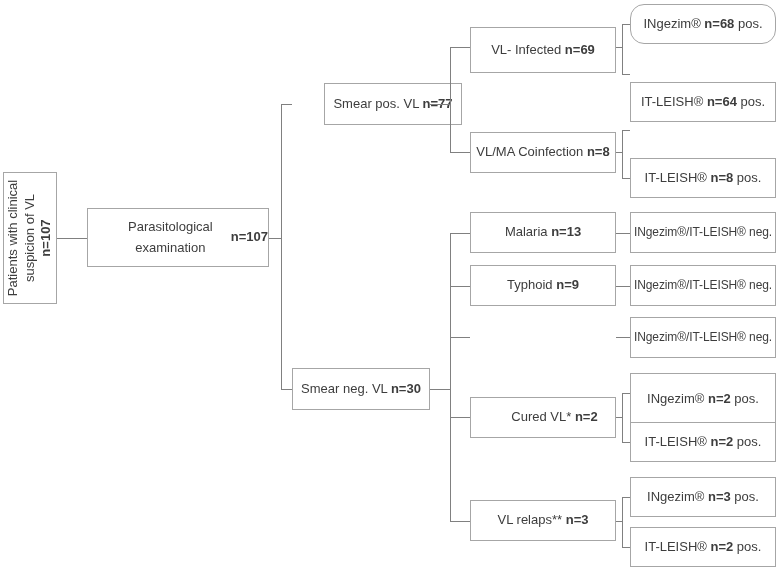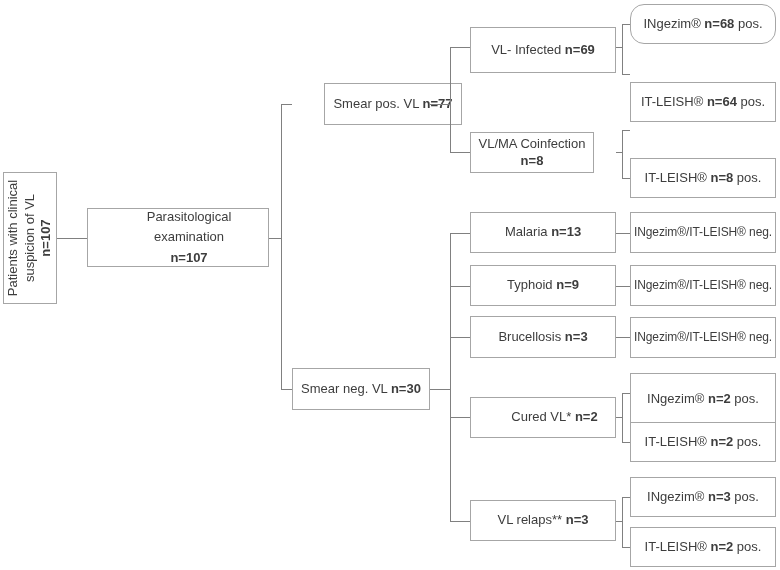--- a/index.html
+++ b/index.html
@@ -17,21 +17,21 @@
     border:1px solid #a6a6a6;
     box-sizing:border-box;
     display:flex;
     align-items:center;
     justify-content:center;
     text-align:center;
     font-size:13px;
     line-height:1.25;
   }
   .box b{font-weight:bold;}
-  .two-line{flex-direction:column;line-height:1.55;padding-left:22px;}
+  .two-line{flex-direction:row;line-height:1.55;padding-left:22px;}
   .tight{font-size:12px;letter-spacing:-0.1px;}
   .line{position:absolute;background:#808080;}
   .h{height:1px;}
   .v{width:1px;}
   .rot{
     position:absolute;
     left:50%;top:50%;
     width:128px;height:54px;
     transform:translate(-50%,-50%) rotate(-90deg);
     display:flex;flex-direction:column;
@@ -64,35 +64,32 @@
   </div>
 
   <div class="box" style="left:292px;top:368px;width:138px;height:42px;">
     <span><span>Smear neg. VL </span><b>n=30</b></span>
   </div>
 
   <div class="box" style="left:470px;top:27px;width:146px;height:46px;">
     <span><span>VL- Infected </span><b>n=69</b></span>
   </div>
 
-  <div class="box" style="left:470px;top:132px;width:124px;height:41px;">
+  <div class="box" style="left:470px;top:132px;width:146px;height:41px;">
     <span><span>VL/MA Coinfection </span><b>n=8</b></span>
   </div>
 
   <div class="box" style="left:470px;top:212px;width:146px;height:41px;">
     <span><span>Malaria </span><b>n=13</b></span>
   </div>
 
   <div class="box" style="left:470px;top:265px;width:146px;height:41px;">
     <span><span>Typhoid </span><b>n=9</b></span>
   </div>
 
-  <div class="box" style="left:470px;top:316px;width:146px;height:42px;">
-    <span><span>Brucellosis </span><b>n=3</b></span>
-  </div>
 
   <div class="box" style="left:470px;top:397px;width:146px;height:41px;padding-left:23px;">
     <span><span>Cured VL* </span><b>n=2</b></span>
   </div>
 
   <div class="box" style="left:470px;top:500px;width:146px;height:41px;">
     <span><span>VL relaps** </span><b>n=3</b></span>
   </div>
 
   <div class="box" style="left:630px;top:4px;width:146px;height:40px;border-radius:14px;">

